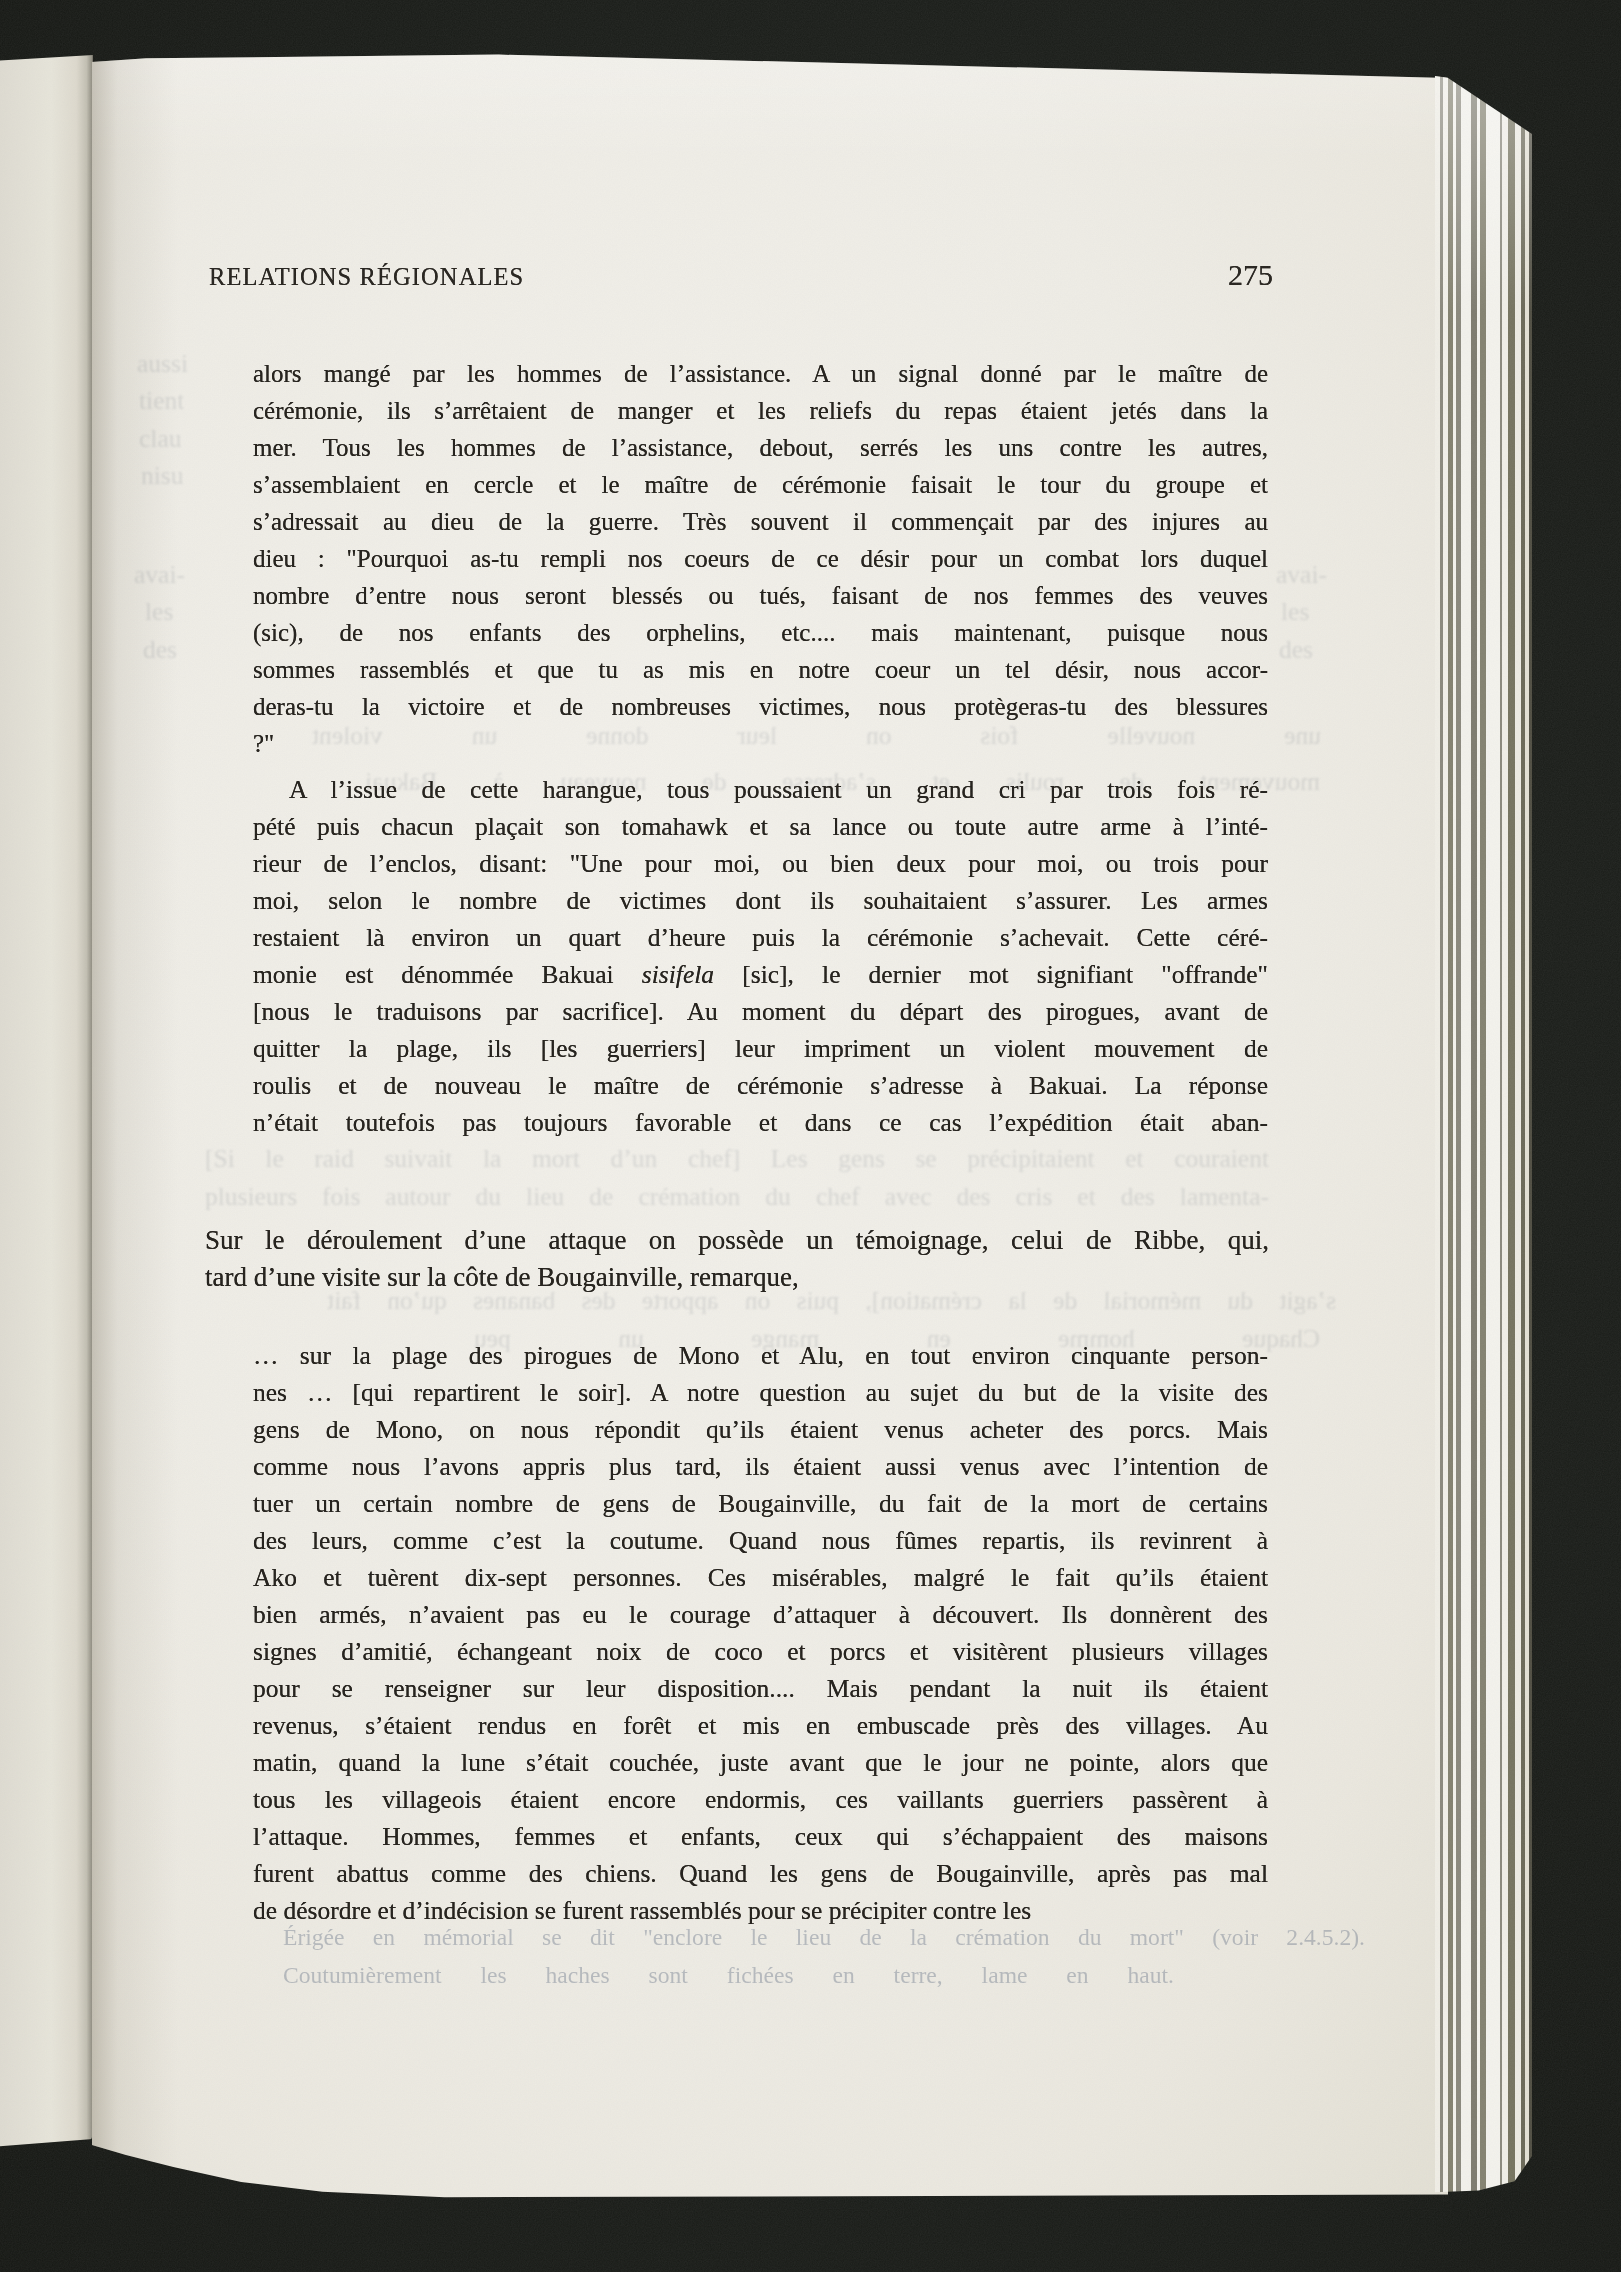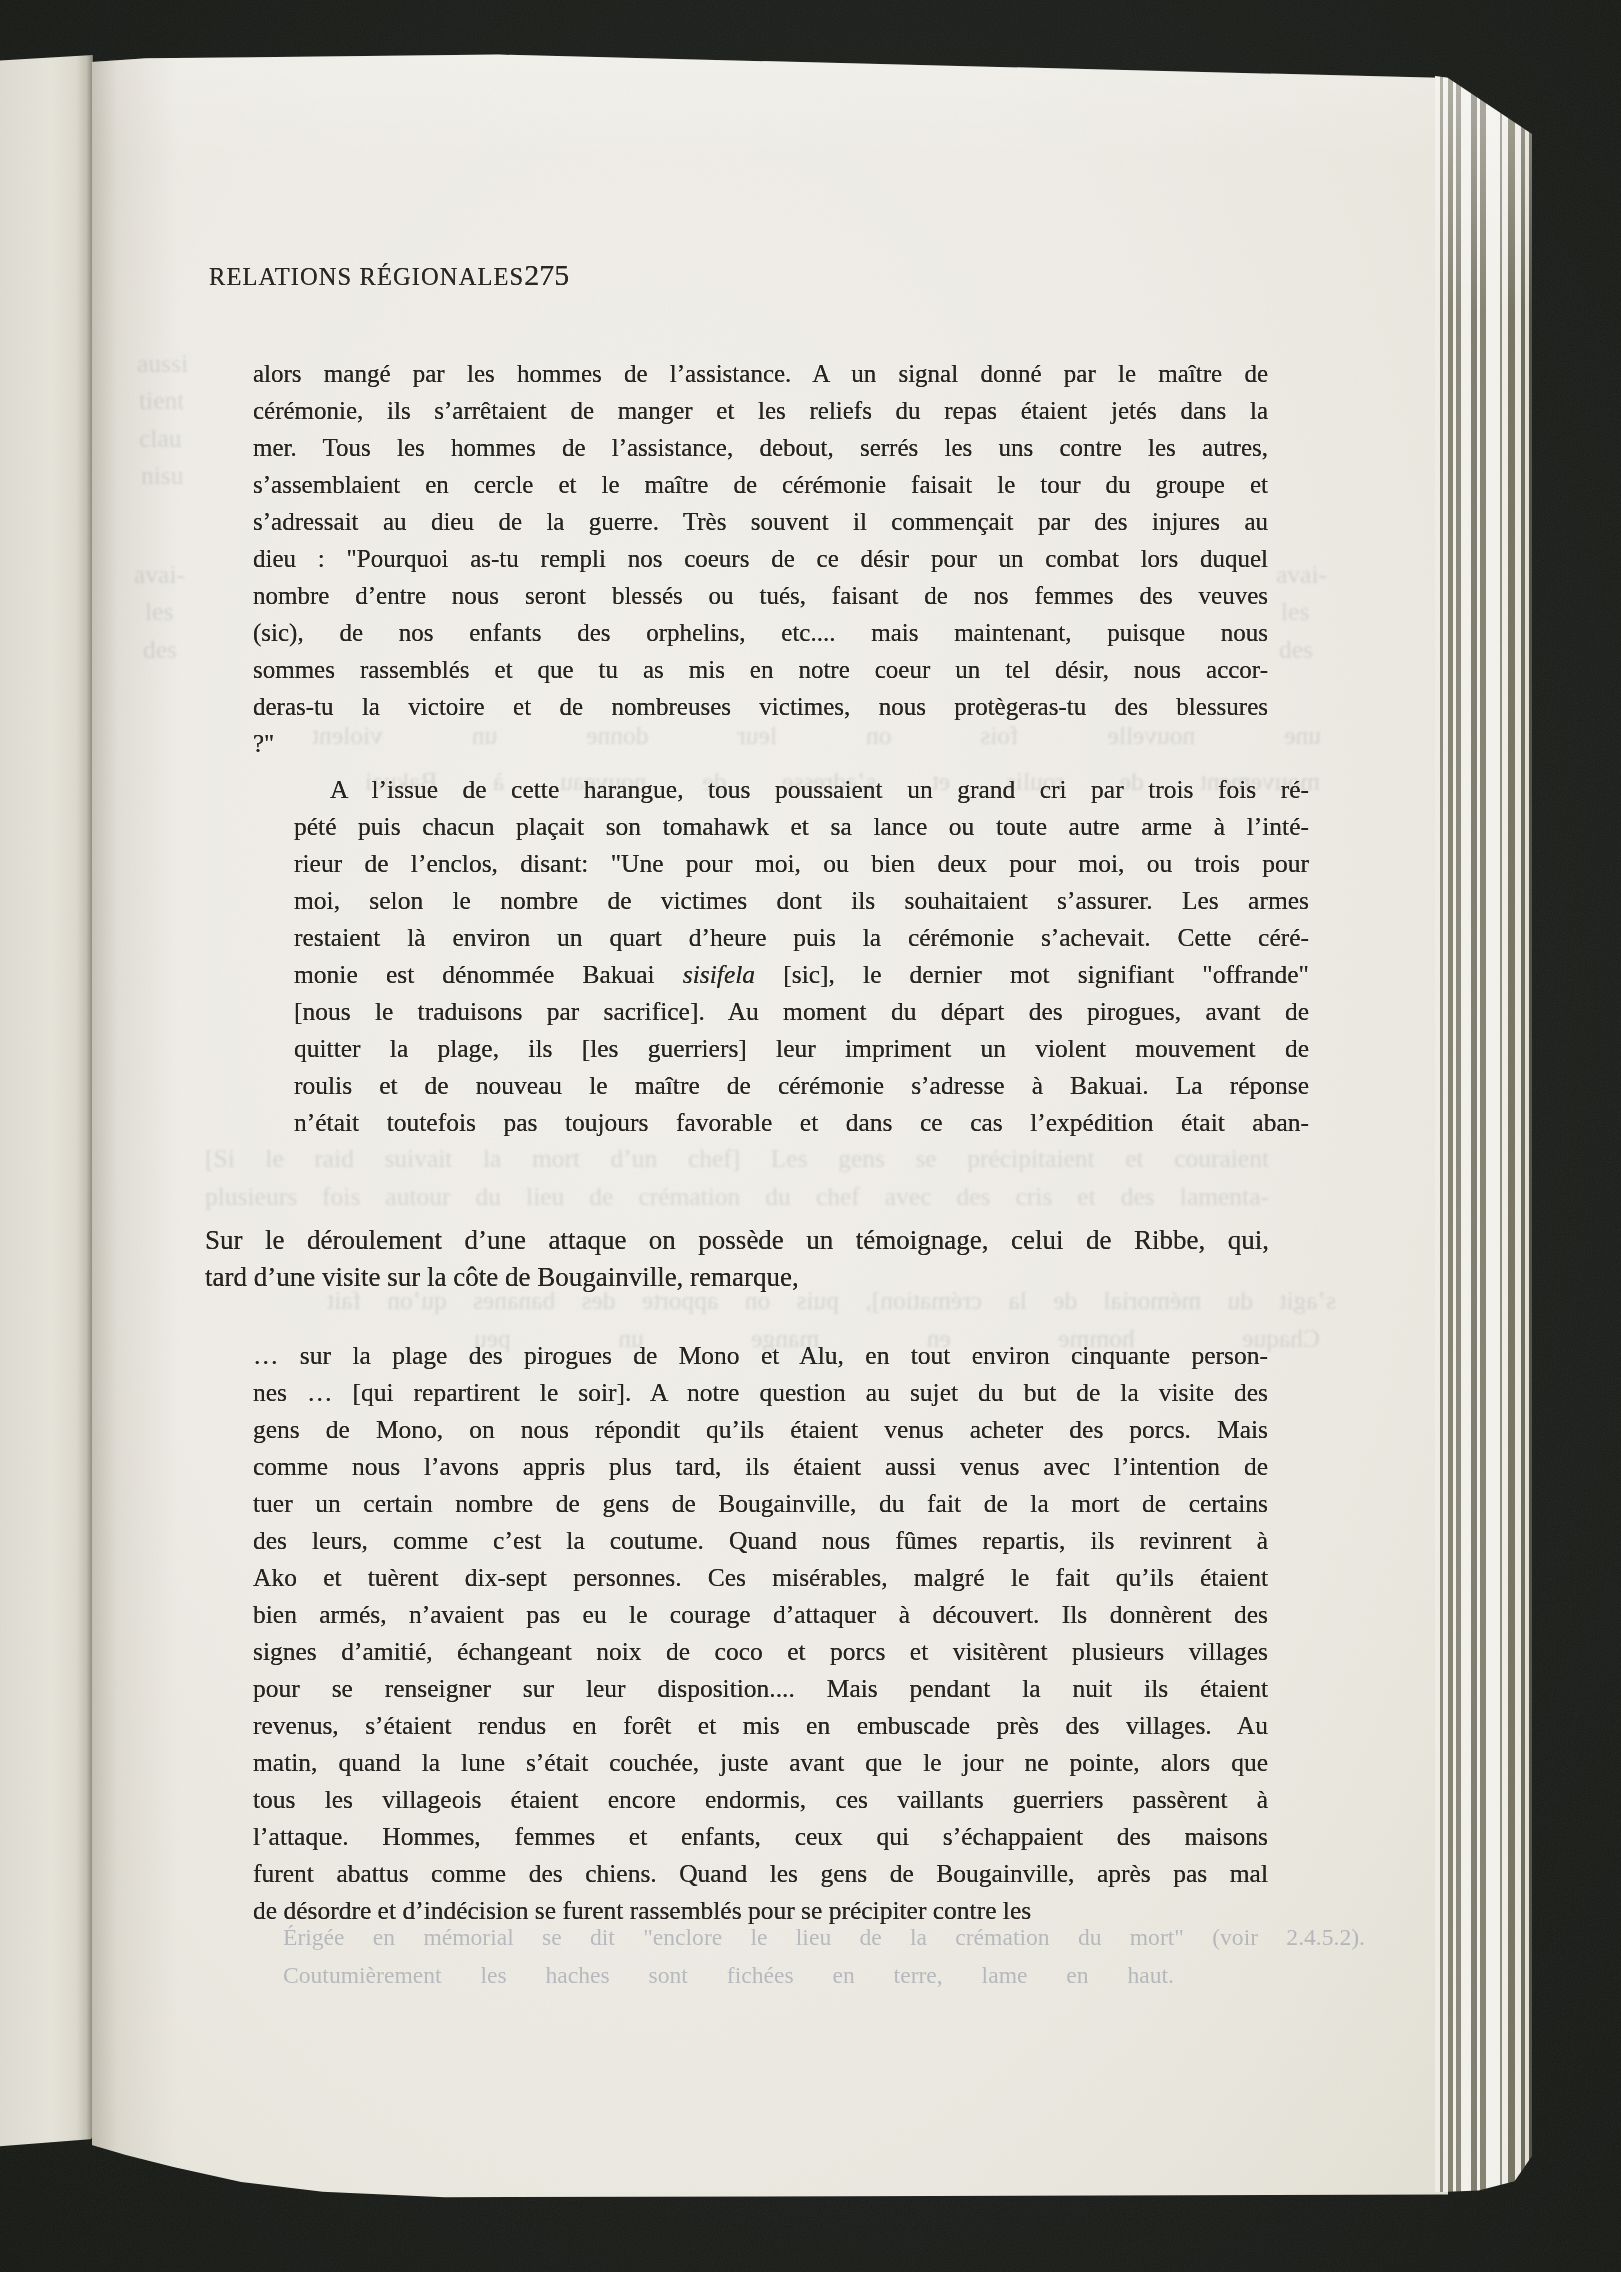--- a/index.html
+++ b/index.html
@@ -27,31 +27,31 @@
       linear-gradient(90deg,
         #f0eee6 0 4.5px,#8a887c 4.5px 8.2px,#f3f1ea 8.2px 12.7px,#83816f 12.7px 18px,
         #f5f4ee 18px 21px,#8a887c 21px 25.5px,#f3f2ec 25.5px 36px,#7d7b6e 36px 42px,
         #f5f4ee 42px 45px,#83816f 45px 51px,#f4f3ed 51px 65px,#8a887c 65px 67px,
         #f1efe8 67px 73px,#75735f 73px 80px,#eeece4 80px 86px,#6a6857 86px 90px,
         #e4e1d5 90px 94px,#4f4d41 94px 97px);
     clip-path:polygon(0 0,13% 1.8px,100% 58px,100% calc(100% - 38px),
       82% calc(100% - 12.7px),45% calc(100% - 3.6px),0 calc(100% - 1.8px));}
   
   .runhead{position:absolute;left:117px;top:207px;width:1064px;display:flex;
-    align-items:baseline;color:#24211c;}
+    justify-content:space-between;align-items:baseline;color:#24211c;}
   .runhead .title{font-size:24.5px;letter-spacing:1.1px;text-shadow:0 0 0.5px rgba(30,26,20,0.85);}
   .runhead .folio{font-size:30px;text-shadow:0 0 0.5px rgba(30,26,20,0.85);}
   
   .block{position:absolute;color:#201d18;z-index:2;
     text-shadow:0 0 0.5px rgba(28,24,18,0.9);}
   .block .line{text-align:justify;text-align-last:justify;white-space:nowrap;}
   .block .line.last{text-align-last:left;}
   .block .line.indent{text-indent:36px;}
   .b0{left:161px;top:304px;width:1015px;font-size:25px;line-height:37px;}
-  .b1{left:161px;top:720px;width:1015px;font-size:25.5px;line-height:37px;margin-left:41px;}
+  .b1{left:161px;top:720px;width:1015px;font-size:25.5px;line-height:37px;}
   .b2{left:113px;top:1171px;width:1064px;font-size:27px;line-height:37px;}
   .b3{left:161px;top:1286px;width:1015px;font-size:25.5px;line-height:37px;}
   
   .ghost{position:absolute;z-index:1;color:#46505f;font-size:25.5px;white-space:nowrap;
     filter:blur(1px);opacity:0.15;text-align:justify;text-align-last:justify;overflow:hidden;}
   .ghost.m{transform:scaleX(-1);}
   .ghost.fn{color:#5d6a80;opacity:0.38;filter:blur(0.6px);font-size:23.6px;font-family:Liberation Serif, serif;}
   
   .grain{position:absolute;left:0;top:0;width:1622px;height:2273px;z-index:40;
     pointer-events:none;opacity:0.09;}

